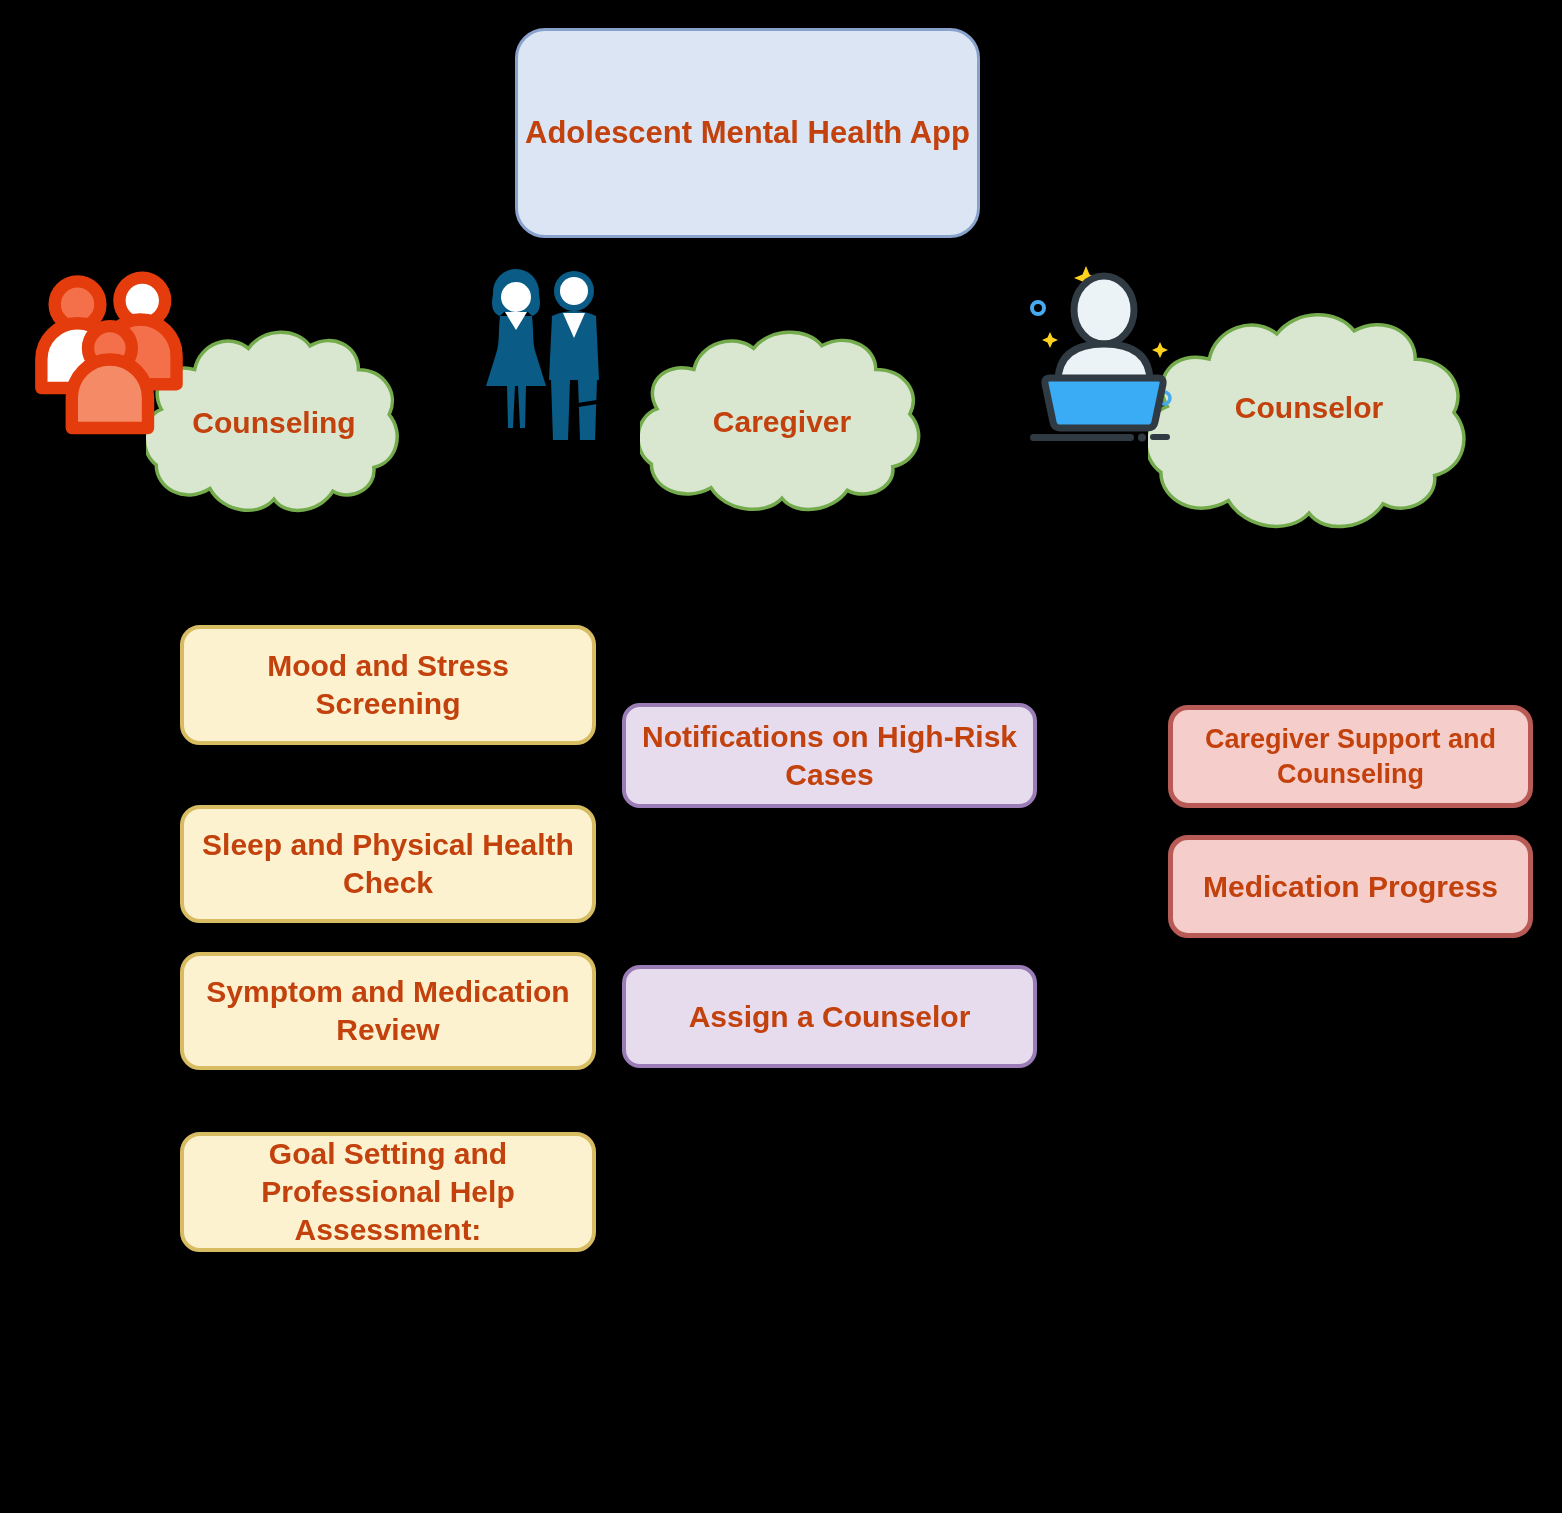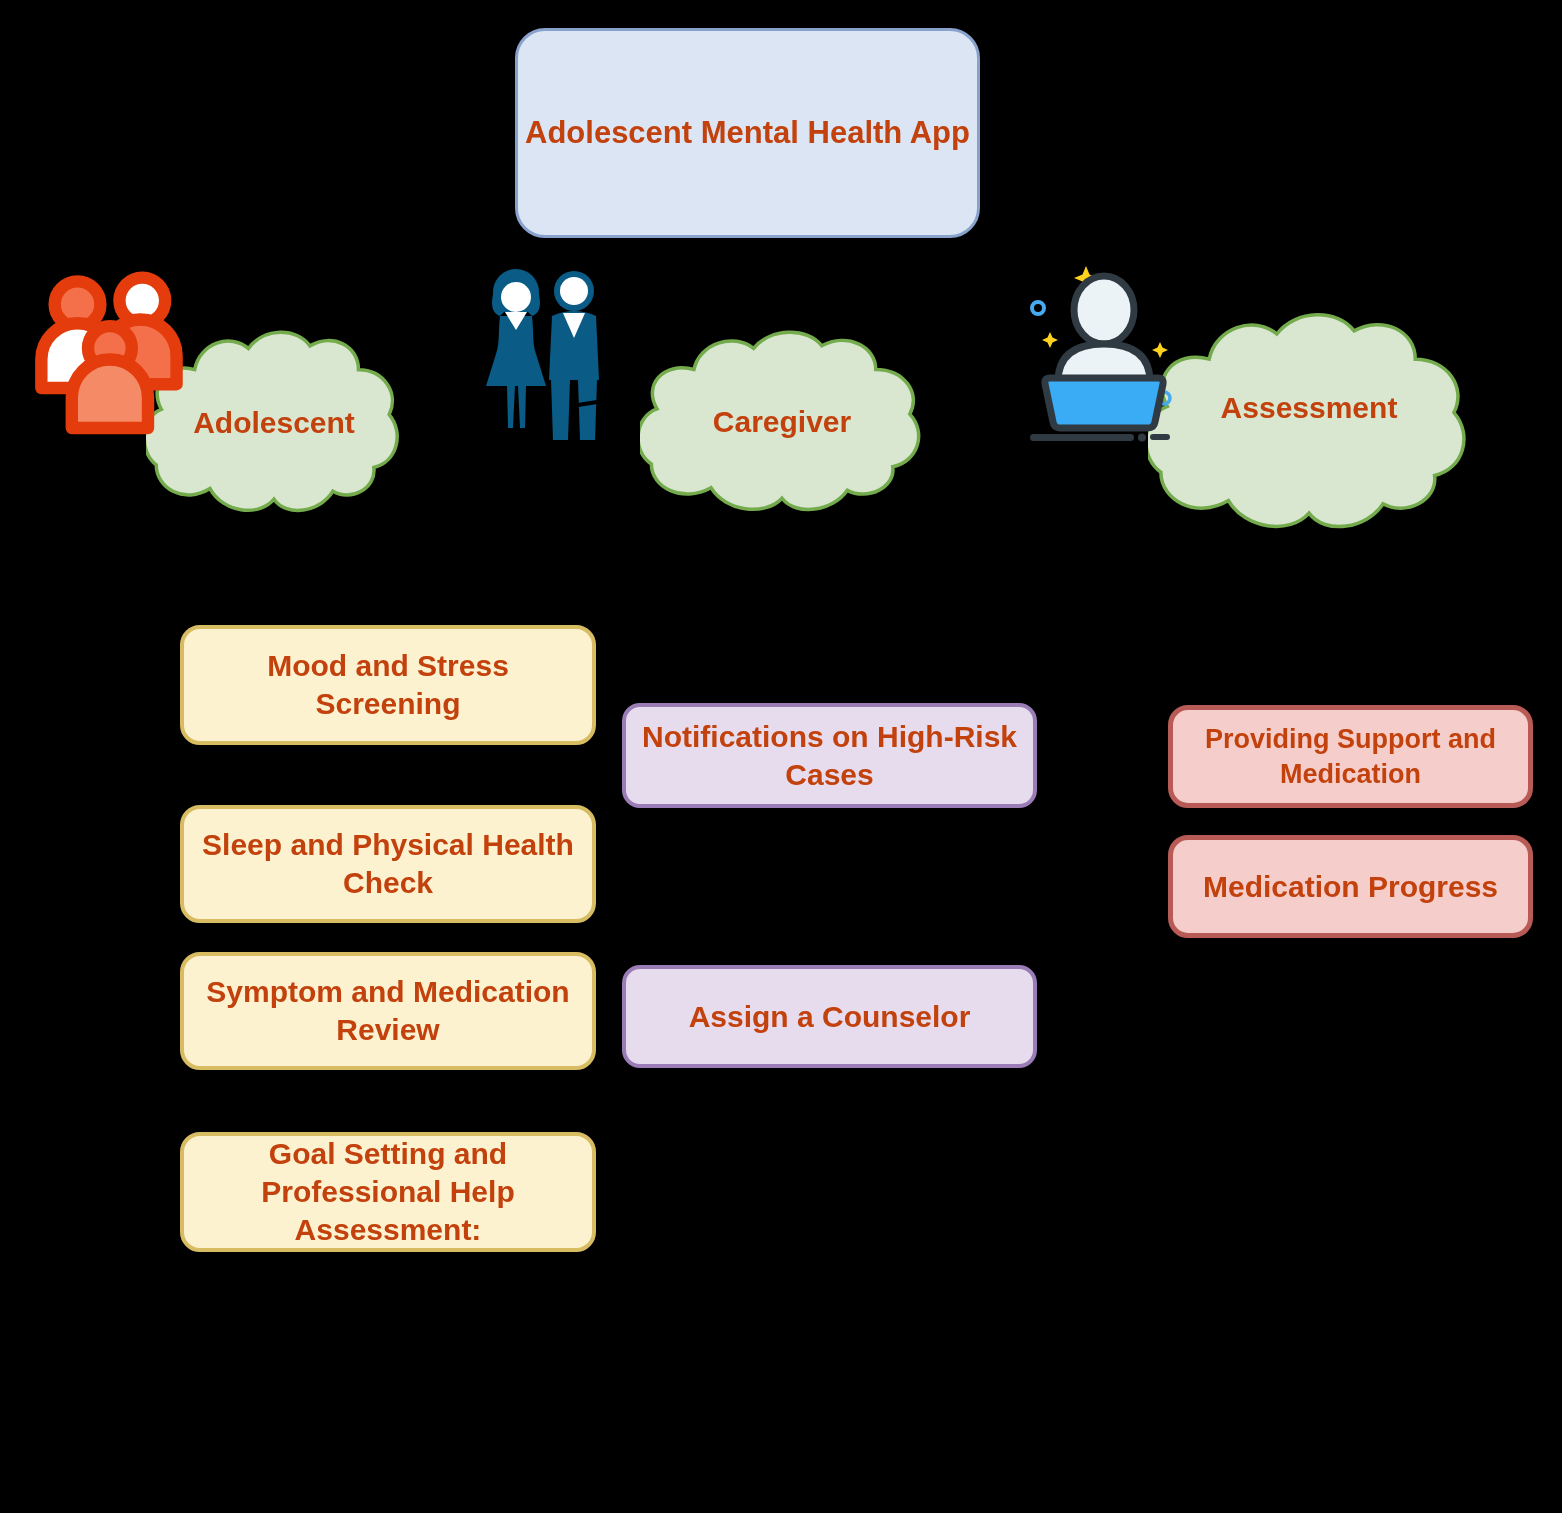--- a/index.html
+++ b/index.html
@@ -37,21 +37,21 @@
     <span>Adolescent Mental Health App</span>
   </div>
 
   <div class="cloud" style="left:146px;top:330px;width:256px;height:185px;">
     <svg viewBox="0 0 200 140" preserveAspectRatio="none">
       <path d="M50,120 C30,132 8,120 8,102 C-6,92 -4,66 12,60 C2,42 16,24 38,30
                C42,10 66,2 80,14 C92,-2 118,-2 128,12 C146,2 166,12 166,30
                C186,30 198,48 190,64 C202,78 196,100 178,104 C180,120 160,130 146,122
                C136,138 110,142 100,128 C88,142 60,138 50,120 Z" fill="#d9e7d1" stroke="#74ab4c" stroke-width="3.5" vector-effect="non-scaling-stroke"></path>
     </svg>
-    <span class="cloud-label">Adolescent</span>
+    <span class="cloud-label">Counseling</span>
   </div>
 
   <svg class="icon" style="left:28px;top:262px;" width="160" height="174" viewBox="0 0 168 182">
     <g stroke="#e43c0c" stroke-width="13" stroke-linejoin="round">
       <circle cx="52" cy="44" r="24" fill="#f4704b"></circle>
       <path d="M14,132 L14,102 A38,38 0 0 1 90,102 L90,132 Z" fill="#ffffff"></path>
       <circle cx="120" cy="40" r="24" fill="#ffffff"></circle>
       <path d="M80,128 L80,98 A38,38 0 0 1 156,98 L156,128 Z" fill="#f4704b"></path>
       <circle cx="86" cy="90" r="23" fill="#f4704b"></circle>
       <path d="M46,174 L46,142 A40,40 0 0 1 126,142 L126,174 Z" fill="#f58a66"></path>
@@ -90,21 +90,21 @@
     </g>
   </svg>
 
   <div class="cloud" style="left:1148px;top:312px;width:322px;height:220px;">
     <svg viewBox="0 0 200 140" preserveAspectRatio="none">
       <path d="M50,120 C30,132 8,120 8,102 C-6,92 -4,66 12,60 C2,42 16,24 38,30
                C42,10 66,2 80,14 C92,-2 118,-2 128,12 C146,2 166,12 166,30
                C186,30 198,48 190,64 C202,78 196,100 178,104 C180,120 160,130 146,122
                C136,138 110,142 100,128 C88,142 60,138 50,120 Z" fill="#d9e7d1" stroke="#74ab4c" stroke-width="3.5" vector-effect="non-scaling-stroke"></path>
     </svg>
-    <span class="cloud-label" style="top:-14px;">Assessment</span>
+    <span class="cloud-label" style="top:-14px;">Counselor</span>
   </div>
 
   <svg class="icon" style="left:1024px;top:264px;" width="150" height="182" viewBox="0 0 150 182">
     <circle cx="14" cy="44" r="6" fill="none" stroke="#45aaf0" stroke-width="4"></circle>
     <circle cx="140" cy="134" r="6" fill="none" stroke="#45aaf0" stroke-width="3.5"></circle>
     <path d="M62,2 L65.5,10.5 L74,14 L65.5,17.5 L62,26 L58.5,17.5 L50,14 L58.5,10.5 Z" fill="#ffd21e"></path>
     <path d="M26,68 L28.5,73.5 L34,76 L28.5,78.5 L26,84 L23.5,78.5 L18,76 L23.5,73.5 Z" fill="#ffd21e"></path>
     <path d="M136,78 L138.5,83.5 L144,86 L138.5,88.5 L136,94 L133.5,88.5 L128,86 L133.5,83.5 Z" fill="#ffd21e"></path>
     <ellipse cx="80" cy="46" rx="30" ry="34" fill="#ecf3f7" stroke="#2f3a42" stroke-width="7"></ellipse>
     <path d="M34,118 C34,92 50,80 80,80 C110,80 126,92 126,118 Z" fill="#ecf3f7" stroke="#2f3a42" stroke-width="7"></path>
@@ -128,19 +128,19 @@
   </div>
 
   <div class="node task purple p1">
     <span>Notifications on High-Risk Cases</span>
   </div>
   <div class="node task purple p3">
     <span>Assign a Counselor</span>
   </div>
 
   <div class="node task pink small k1">
-    <span>Providing Support and Medication</span>
+    <span>Caregiver Support and Counseling</span>
   </div>
   <div class="node task pink k2">
     <span>Medication Progress</span>
   </div>
 
 </div>
 
 </body></html>

